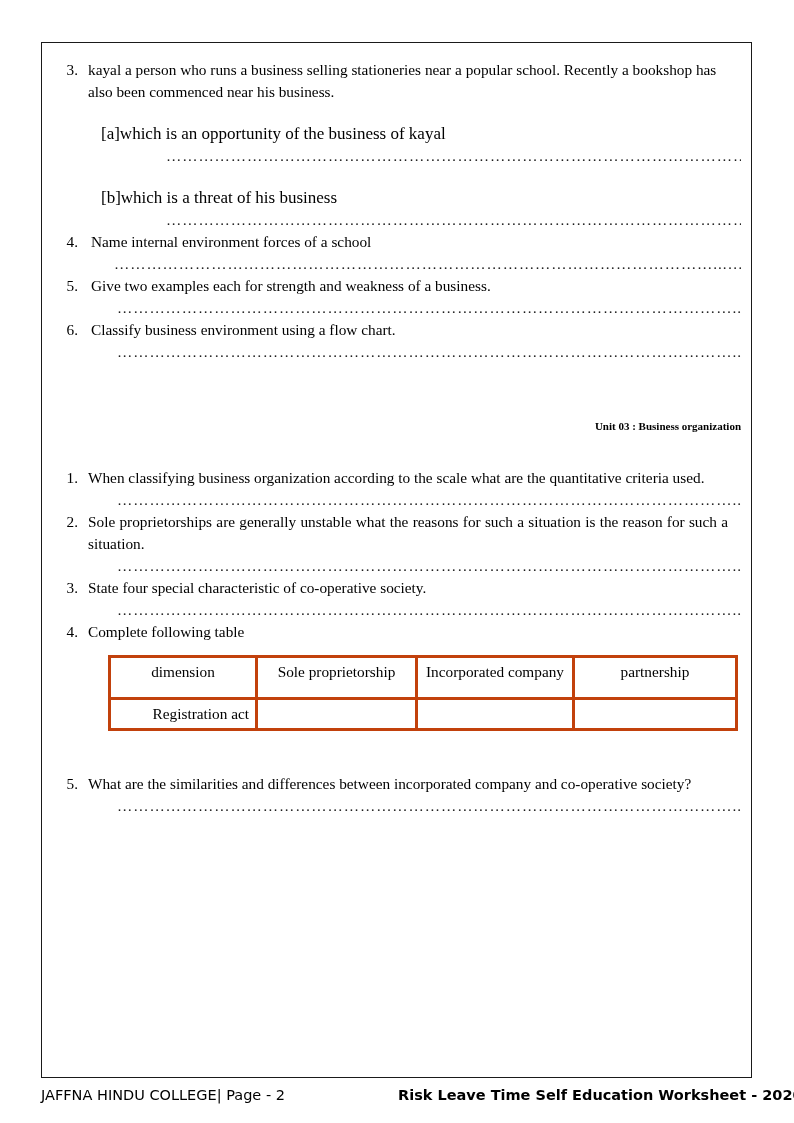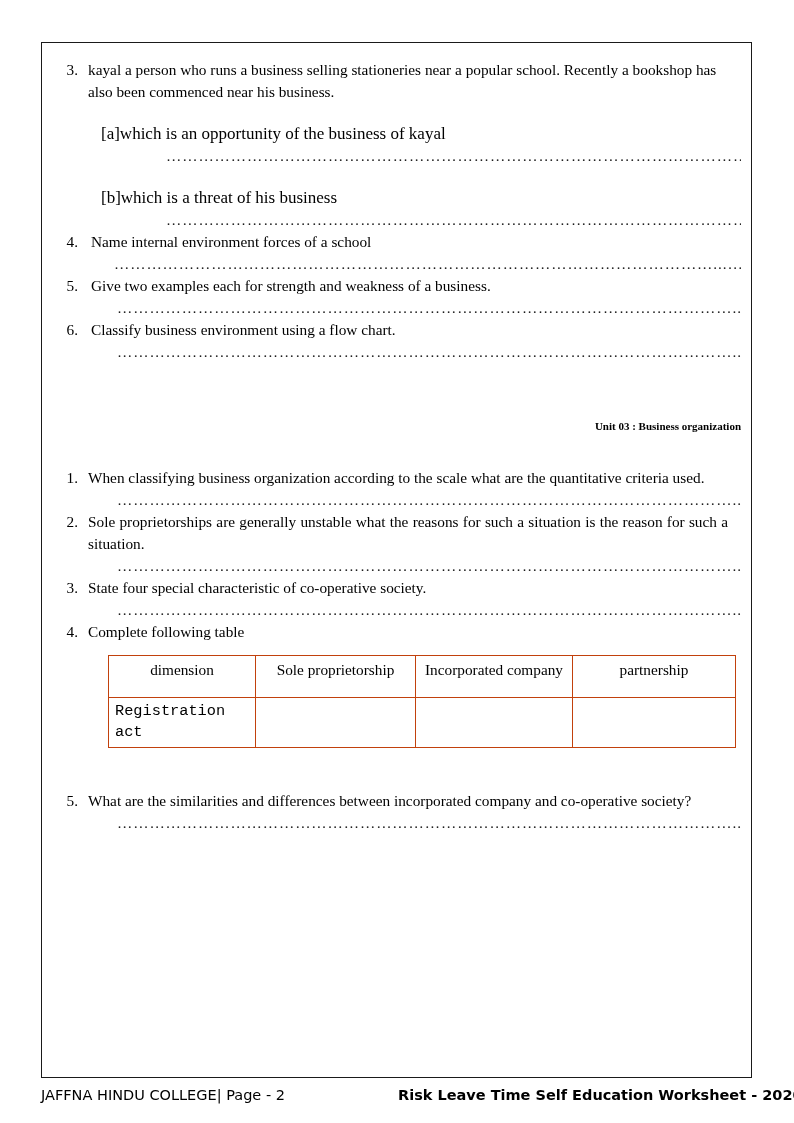--- a/index.html
+++ b/index.html
@@ -106,35 +106,35 @@
   .tbl-wrap {
     margin-left: 56px;
     margin-top: 12px;
   }
   table.worksheet-table {
     border-collapse: collapse;
     width: 613px;
     table-layout: fixed;
   }
   table.worksheet-table td {
-    border: 1px solid #c2410c;
+    border: 3px solid #c2410c;
     font-size: 15.3px;
     line-height: 21px;
     padding: 3px 6px 4px 6px;
     vertical-align: top;
     box-sizing: border-box;
   }
   table.worksheet-table td.c0 { width: 147px; }
   table.worksheet-table td.c1 { width: 160px; }
   table.worksheet-table td.c2 { width: 157px; text-align: center; }
   table.worksheet-table td.c3 { width: 163px; }
 
   .th-center { text-align: center; }
   .th-left   { text-align: center; }
-  .cell-left   { text-align: left; font-family: Liberation Mono, monospace; }
+  .cell-left   { text-align: right; }
   .cell-center { text-align: center; }
 
   tr.hdr td { height: 42px; }
   tr.body-row td { height: 31px; }
 
   
   #footer {
     position: absolute;
     left: 41px;
     top: 1084px;

